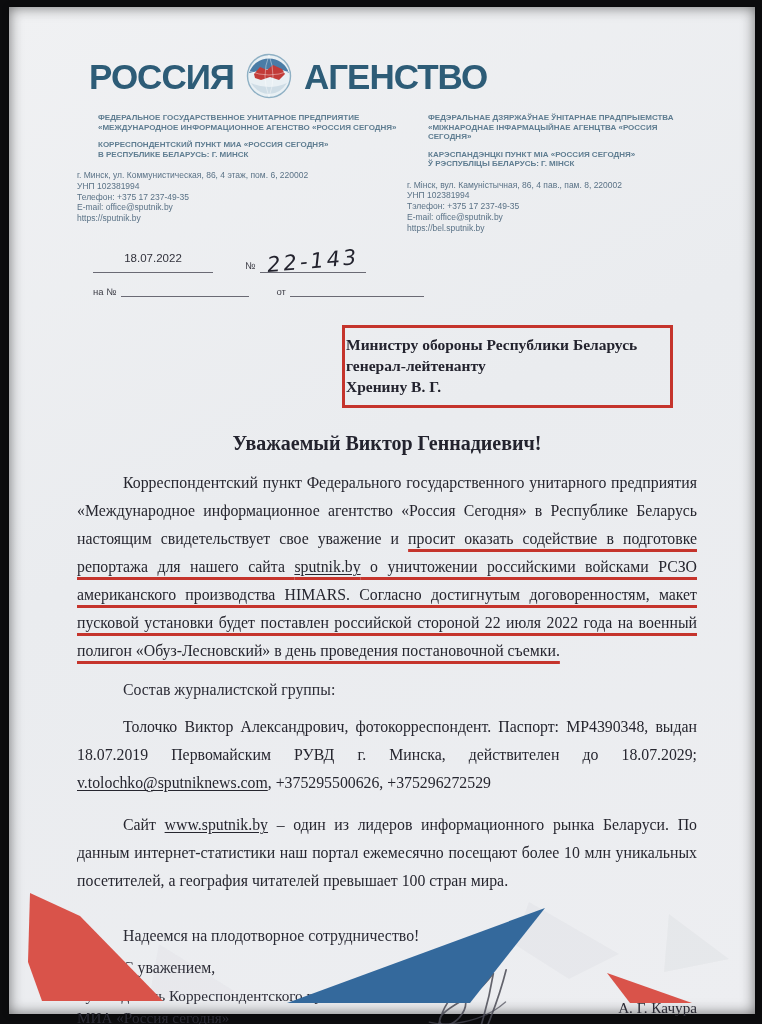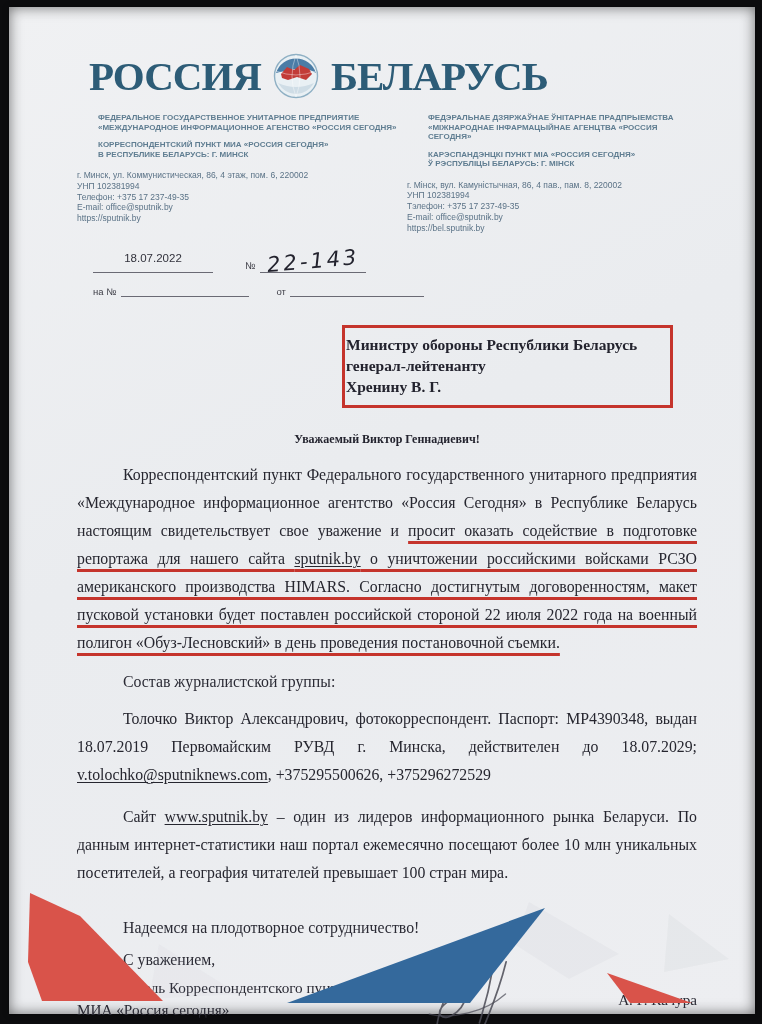--- a/index.html
+++ b/index.html
@@ -14,22 +14,22 @@
     position:absolute; left:9px; right:7px; top:7px; bottom:10px;
     background:linear-gradient(155deg,#f0f1f3 0%, #eaecef 45%, #edeef1 100%);
     box-shadow:0 0 14px rgba(0,0,0,.55) inset, 0 0 6px rgba(0,0,0,.4);
     padding:44px 58px 0 68px;
     box-sizing:border-box;
     color:#2b2b35;
   }
   
   .logo-row { display:flex; align-items:center; gap:12px; margin:2px 0 14px 12px; }
   .logo-word {
-    font-family:Liberation Serif, serif;
-    font-weight:700; font-size:41px; letter-spacing:-1px;
+    font-family:Liberation Sans, sans-serif;
+    font-weight:700; font-size:35px; letter-spacing:-1px;
     color:#2d5c77; line-height:1;
   }
   .globe { width:46px; height:46px; flex:0 0 auto; }
   .cols { display:flex; }
   .col-left  { width:330px; flex:0 0 auto; }
   .col-right { flex:1; }
   .org, .bureau {
     font-family:"Liberation Sans", sans-serif;
     font-weight:700; font-size:8px; line-height:9.5px;
     color:#5f7d91; white-space:pre-line;margin-left:21px;
@@ -61,21 +61,21 @@
   .w134 { width:134px; margin-left:4px; }
   .ot { margin-left:27px; }
   
   .recipient {
     width:316px; margin:28px 24px 0 auto;
     border:3px solid #c5342c; padding:6px 8px 8px 1px;
     font-weight:700; font-size:15.5px; line-height:21px;
     white-space:pre-line; color:#23232e;
   }
   
-  .salutation { text-align:center; font-weight:700; font-size:12px; margin-top:24px; color:#23232e; }
+  .salutation { text-align:center; font-weight:700; font-size:20px; margin-top:24px; color:#23232e; }
   .par {
     margin:14px 0 0 0; font-size:15.8px; line-height:28px;
     text-align:justify; text-indent:46px; color:#26262f;
   }
   .redline {
     text-decoration:underline;
     text-decoration-color:#c5342c;
     text-decoration-thickness:2.5px;
     text-underline-offset:5px;
   }
@@ -105,21 +105,21 @@
 
   <div class="logo-row">
     <span class="logo-word">РОССИЯ</span>
     <svg class="globe" viewBox="0 0 46 46">
       <circle cx="23" cy="23" r="21.5" fill="#e9f0f4" stroke="#8fb0c4" stroke-width="1.4"></circle>
       <path d="M3 20 A21 21 0 0 1 43 20 Q33 14 23 16 Q11 18 3 20 Z" fill="#4a7ca6"></path>
       <path d="M8 21 L14 14 L21 17 L27 12 L36 16 L39 21 L33 27 L24 24 L15 27 L9 25 Z" fill="#c23b38"></path>
       <path d="M5 30 Q23 38 41 30 Q34 41 23 41 Q12 41 5 30 Z" fill="#cfdde6"></path>
       <path d="M23 2 Q15 23 23 44 M23 2 Q31 23 23 44 M3 18 Q23 26 43 18" fill="none" stroke="#ffffff" stroke-width="0.8" opacity="0.5"></path>
     </svg>
-    <span class="logo-word">БЕЛАРУСЬ</span>
+    <span class="logo-word">АГЕНСТВО</span>
   </div>
 
   <div class="cols">
     <div class="col-left">
       <div class="org">ФЕДЕРАЛЬНОЕ ГОСУДАРСТВЕННОЕ УНИТАРНОЕ ПРЕДПРИЯТИЕ
 «МЕЖДУНАРОДНОЕ ИНФОРМАЦИОННОЕ АГЕНСТВО «РОССИЯ СЕГОДНЯ»</div>
       <div class="bureau">КОРРЕСПОНДЕНТСКИЙ ПУНКТ МИА «РОССИЯ СЕГОДНЯ»
 В РЕСПУБЛИКЕ БЕЛАРУСЬ: Г. МИНСК</div>
       <div class="addr">г. Минск, ул. Коммунистическая, 86, 4 этаж, пом. 6, 220002
 УНП 102381994

